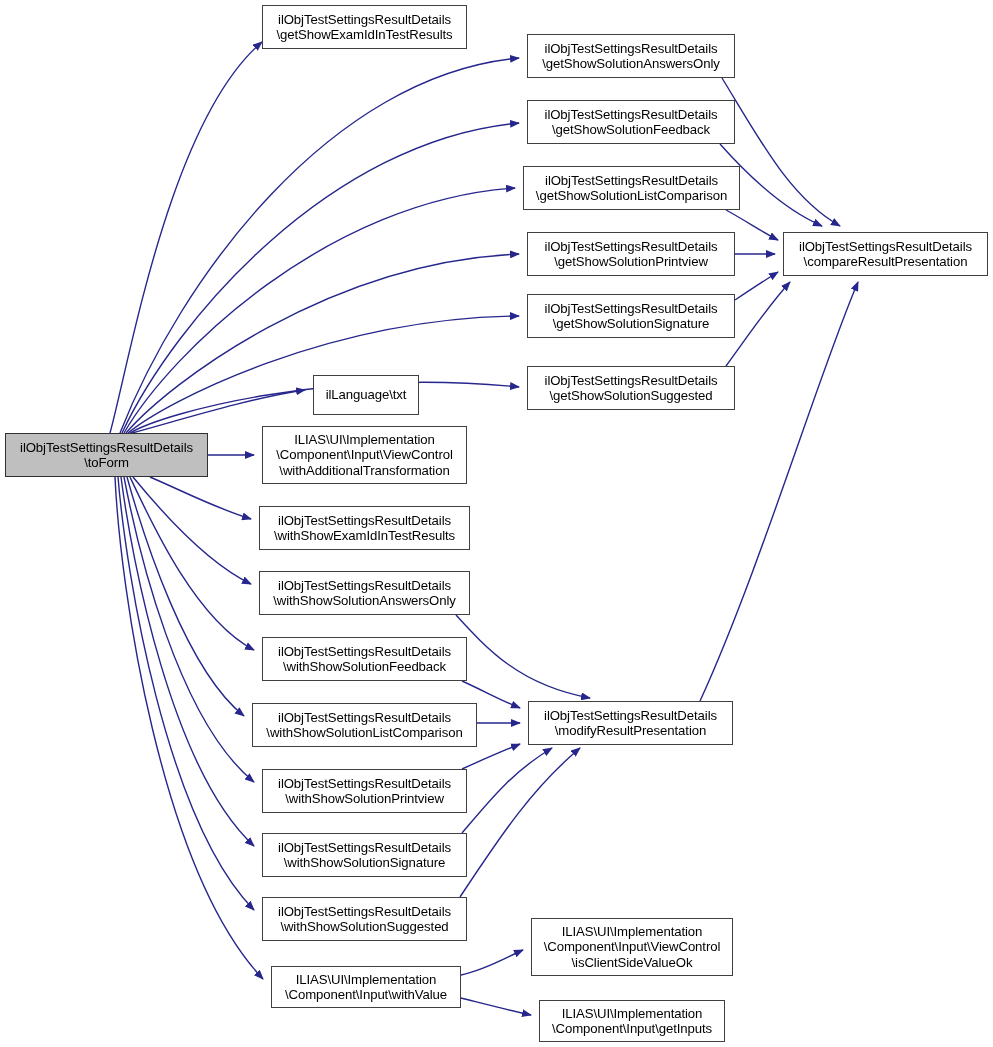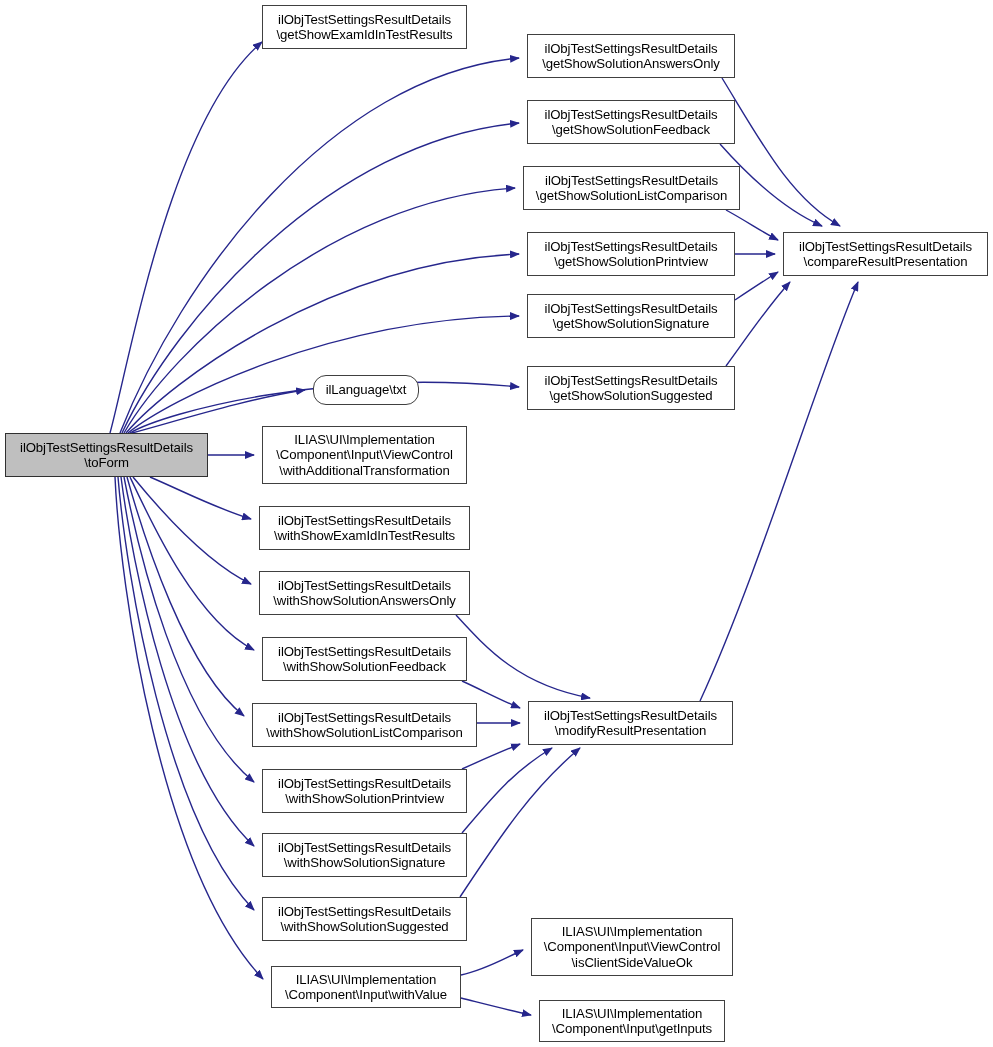--- a/index.html
+++ b/index.html
@@ -89,21 +89,21 @@
     <div class="node" style="left: 523px; top: 166px; width: 217px; height: 44px;"><span class="lbl">ilObjTestSettingsResultDetails
 \getShowSolutionListComparison</span></div>
     <div class="node" style="left: 527px; top: 232px; width: 208px; height: 44px;"><span class="lbl">ilObjTestSettingsResultDetails
 \getShowSolutionPrintview</span></div>
     <div class="node" style="left: 527px; top: 294px; width: 208px; height: 44px;"><span class="lbl">ilObjTestSettingsResultDetails
 \getShowSolutionSignature</span></div>
     <div class="node" style="left: 527px; top: 366px; width: 208px; height: 44px;"><span class="lbl">ilObjTestSettingsResultDetails
 \getShowSolutionSuggested</span></div>
     <div class="node" style="left: 783px; top: 232px; width: 205px; height: 44px;"><span class="lbl">ilObjTestSettingsResultDetails
 \compareResultPresentation</span></div>
-    <div class="node" style="left: 313px; top: 375px; width: 106px; height: 30px; border-radius: 13px;"><span class="lbl">ilLanguage\txt</span></div>
+    <div class="node" style="left: 313px; top: 375px; width: 106px; height: 40px;"><span class="lbl">ilLanguage\txt</span></div>
     <div class="node" style="left: 262px; top: 426px; width: 205px; height: 58px;"><span class="lbl">ILIAS\UI\Implementation
 \Component\Input\ViewControl
 \withAdditionalTransformation</span></div>
     <div class="node" style="left: 259px; top: 506px; width: 211px; height: 44px;"><span class="lbl">ilObjTestSettingsResultDetails
 \withShowExamIdInTestResults</span></div>
     <div class="node" style="left: 259px; top: 571px; width: 211px; height: 44px;"><span class="lbl">ilObjTestSettingsResultDetails
 \withShowSolutionAnswersOnly</span></div>
     <div class="node" style="left: 262px; top: 637px; width: 205px; height: 44px;"><span class="lbl">ilObjTestSettingsResultDetails
 \withShowSolutionFeedback</span></div>
     <div class="node" style="left: 252px; top: 703px; width: 225px; height: 44px;"><span class="lbl">ilObjTestSettingsResultDetails

